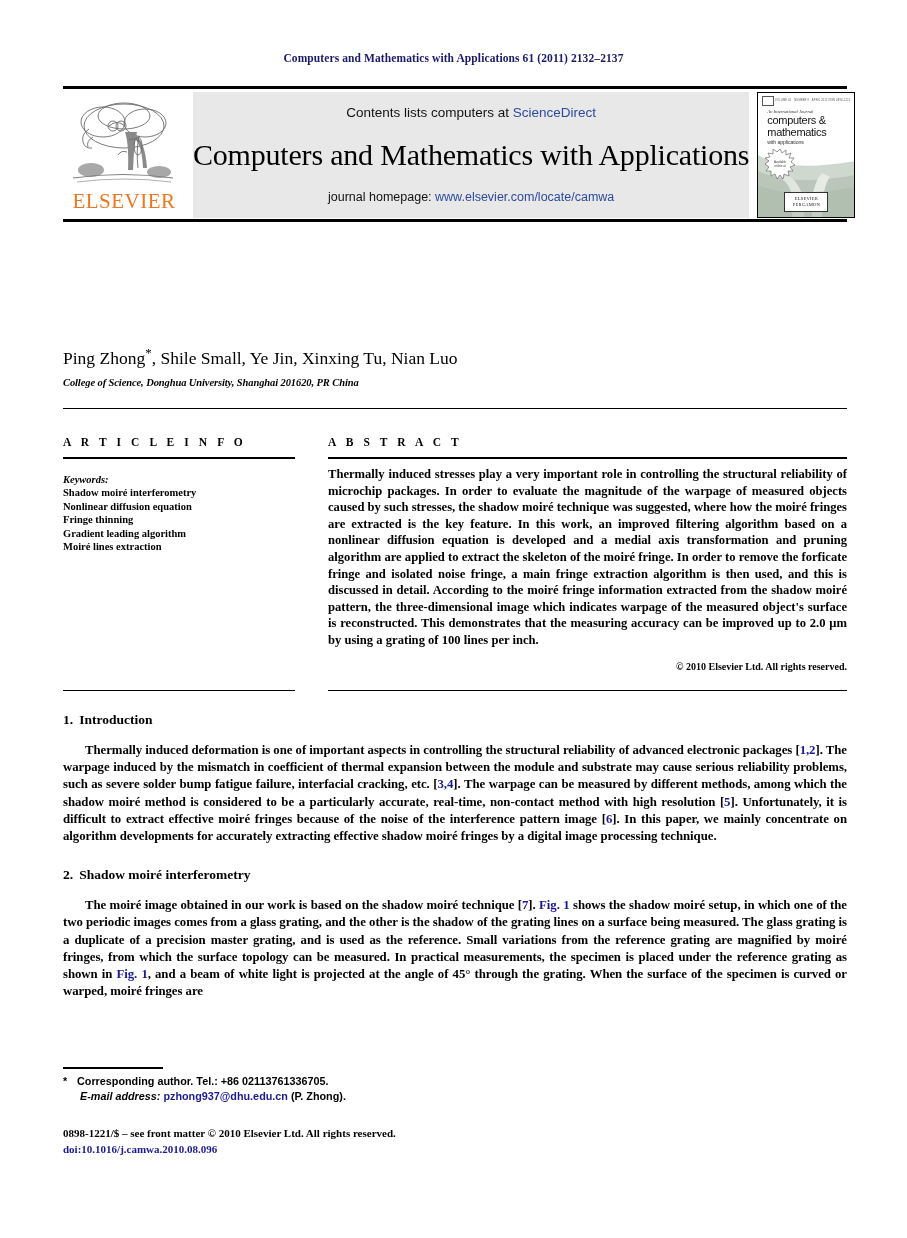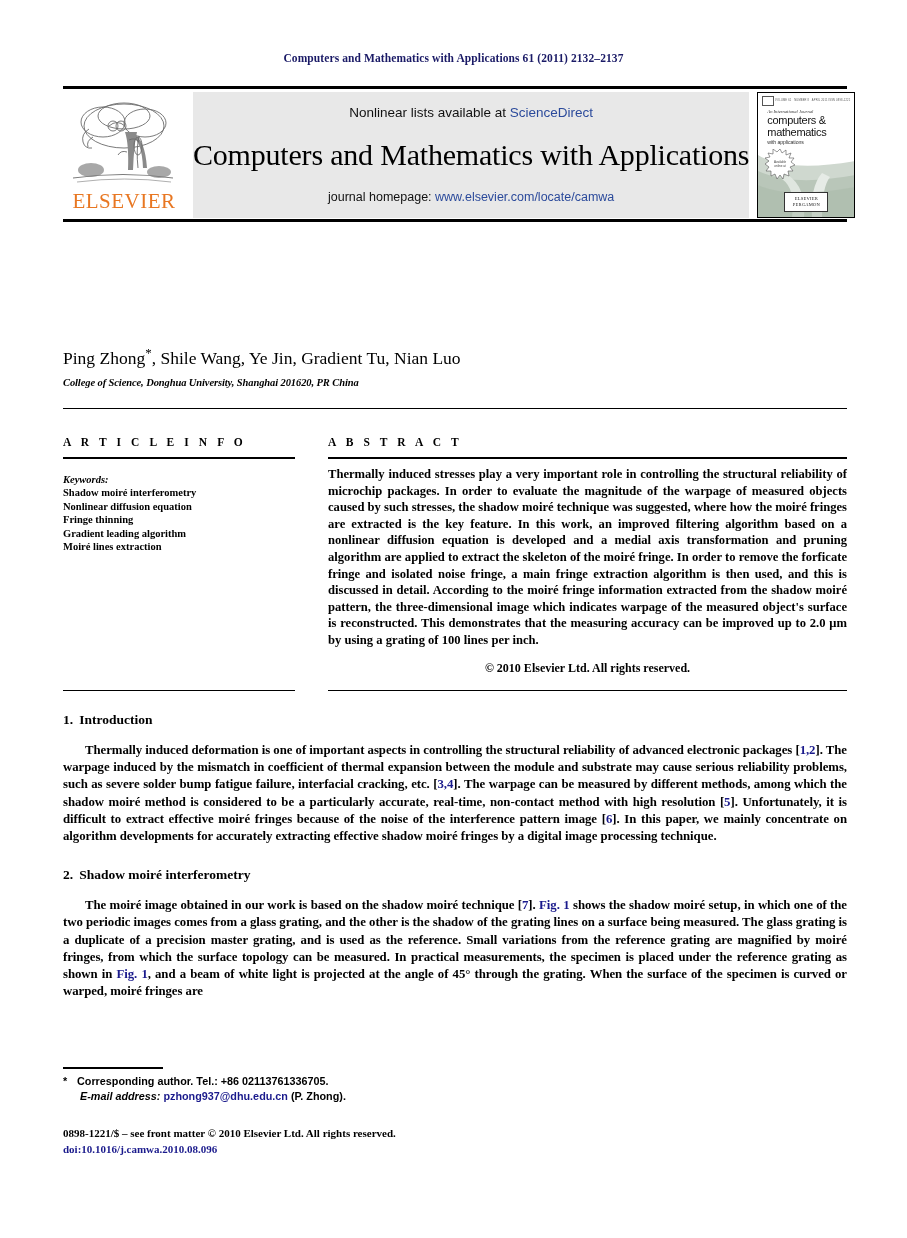--- a/index.html
+++ b/index.html
@@ -313,22 +313,22 @@
     font-family: "Liberation Serif", serif;
     font-weight: bold;
     font-size: 12.6px;
     line-height: 16.6px;
     text-align: justify;
     color: #000;
   }
   .abstract-copy {
     font-family: "Liberation Serif", serif;
     font-weight: bold;
-    font-size: 12px;
-    text-align: center;
+    font-size: 10px;
+    text-align: right;
     margin-top: 12px;
     color: #000;
   }
   .info-bottom-rule {
     position: absolute;
     top: 690px;
     left: 63px;
     width: 232px;
     height: 1px;
     background: #000;
@@ -450,21 +450,21 @@
             <ellipse cx="22" cy="74" rx="13" ry="7"></ellipse>
             <ellipse cx="90" cy="76" rx="12" ry="6"></ellipse>
           </g>
           <path d="M4 82 q50 -7 100 0" fill="none" stroke="#7a7a7a" stroke-width="1.1"></path>
           <path d="M8 86 q48 -6 94 0" fill="none" stroke="#9a9a9a" stroke-width="0.8"></path>
         </svg>
         <div class="elsevier-word">ELSEVIER</div>
       </div>
 
       <div class="banner">
-        <div class="banner-top"><span>Nonlinear lists available at </span><a href="#">ScienceDirect</a></div>
+        <div class="banner-top"><span>Contents lists computers at </span><a href="#">ScienceDirect</a></div>
         <div class="banner-title">Computers and Mathematics with Applications</div>
         <div class="banner-bottom"><span>journal homepage: </span><a href="#">www.elsevier.com/locate/camwa</a></div>
       </div>
 
       <div class="cover-thumb">
         <div class="cover-topbar">
           <div class="blk"></div>
           <div class="tiny">VOLUME 61 &nbsp; NUMBER 8 &nbsp; APRIL 2011</div>
           <div class="tiny">ISSN 0898-1221</div>
         </div>
@@ -494,21 +494,21 @@
           <span>ELSEVIER</span>
           <span>PERGAMON</span>
         </div>
       </div>
 
     </div>
   </div>
 
 
   <div class="authors">
-    <span>Ping Zhong</span><sup>*</sup><span>, Shile Wang, Ye Jin, Gradient Tu, Nian Luo</span>
+    <span>Ping Zhong</span><sup>*</sup><span>, Shile Small, Ye Jin, Xinxing Tu, Nian Luo</span>
   </div>
 
   <div class="affiliation">College of Science, Donghua University, Shanghai 201620, PR China</div>
 
   <div class="rule-under-title"></div>
 
   <div class="info-col">
     <div class="sec-label">A R T I C L E    I N F O</div>
     <div class="sec-rule"></div>
     <div class="kw-head">Keywords:</div>

